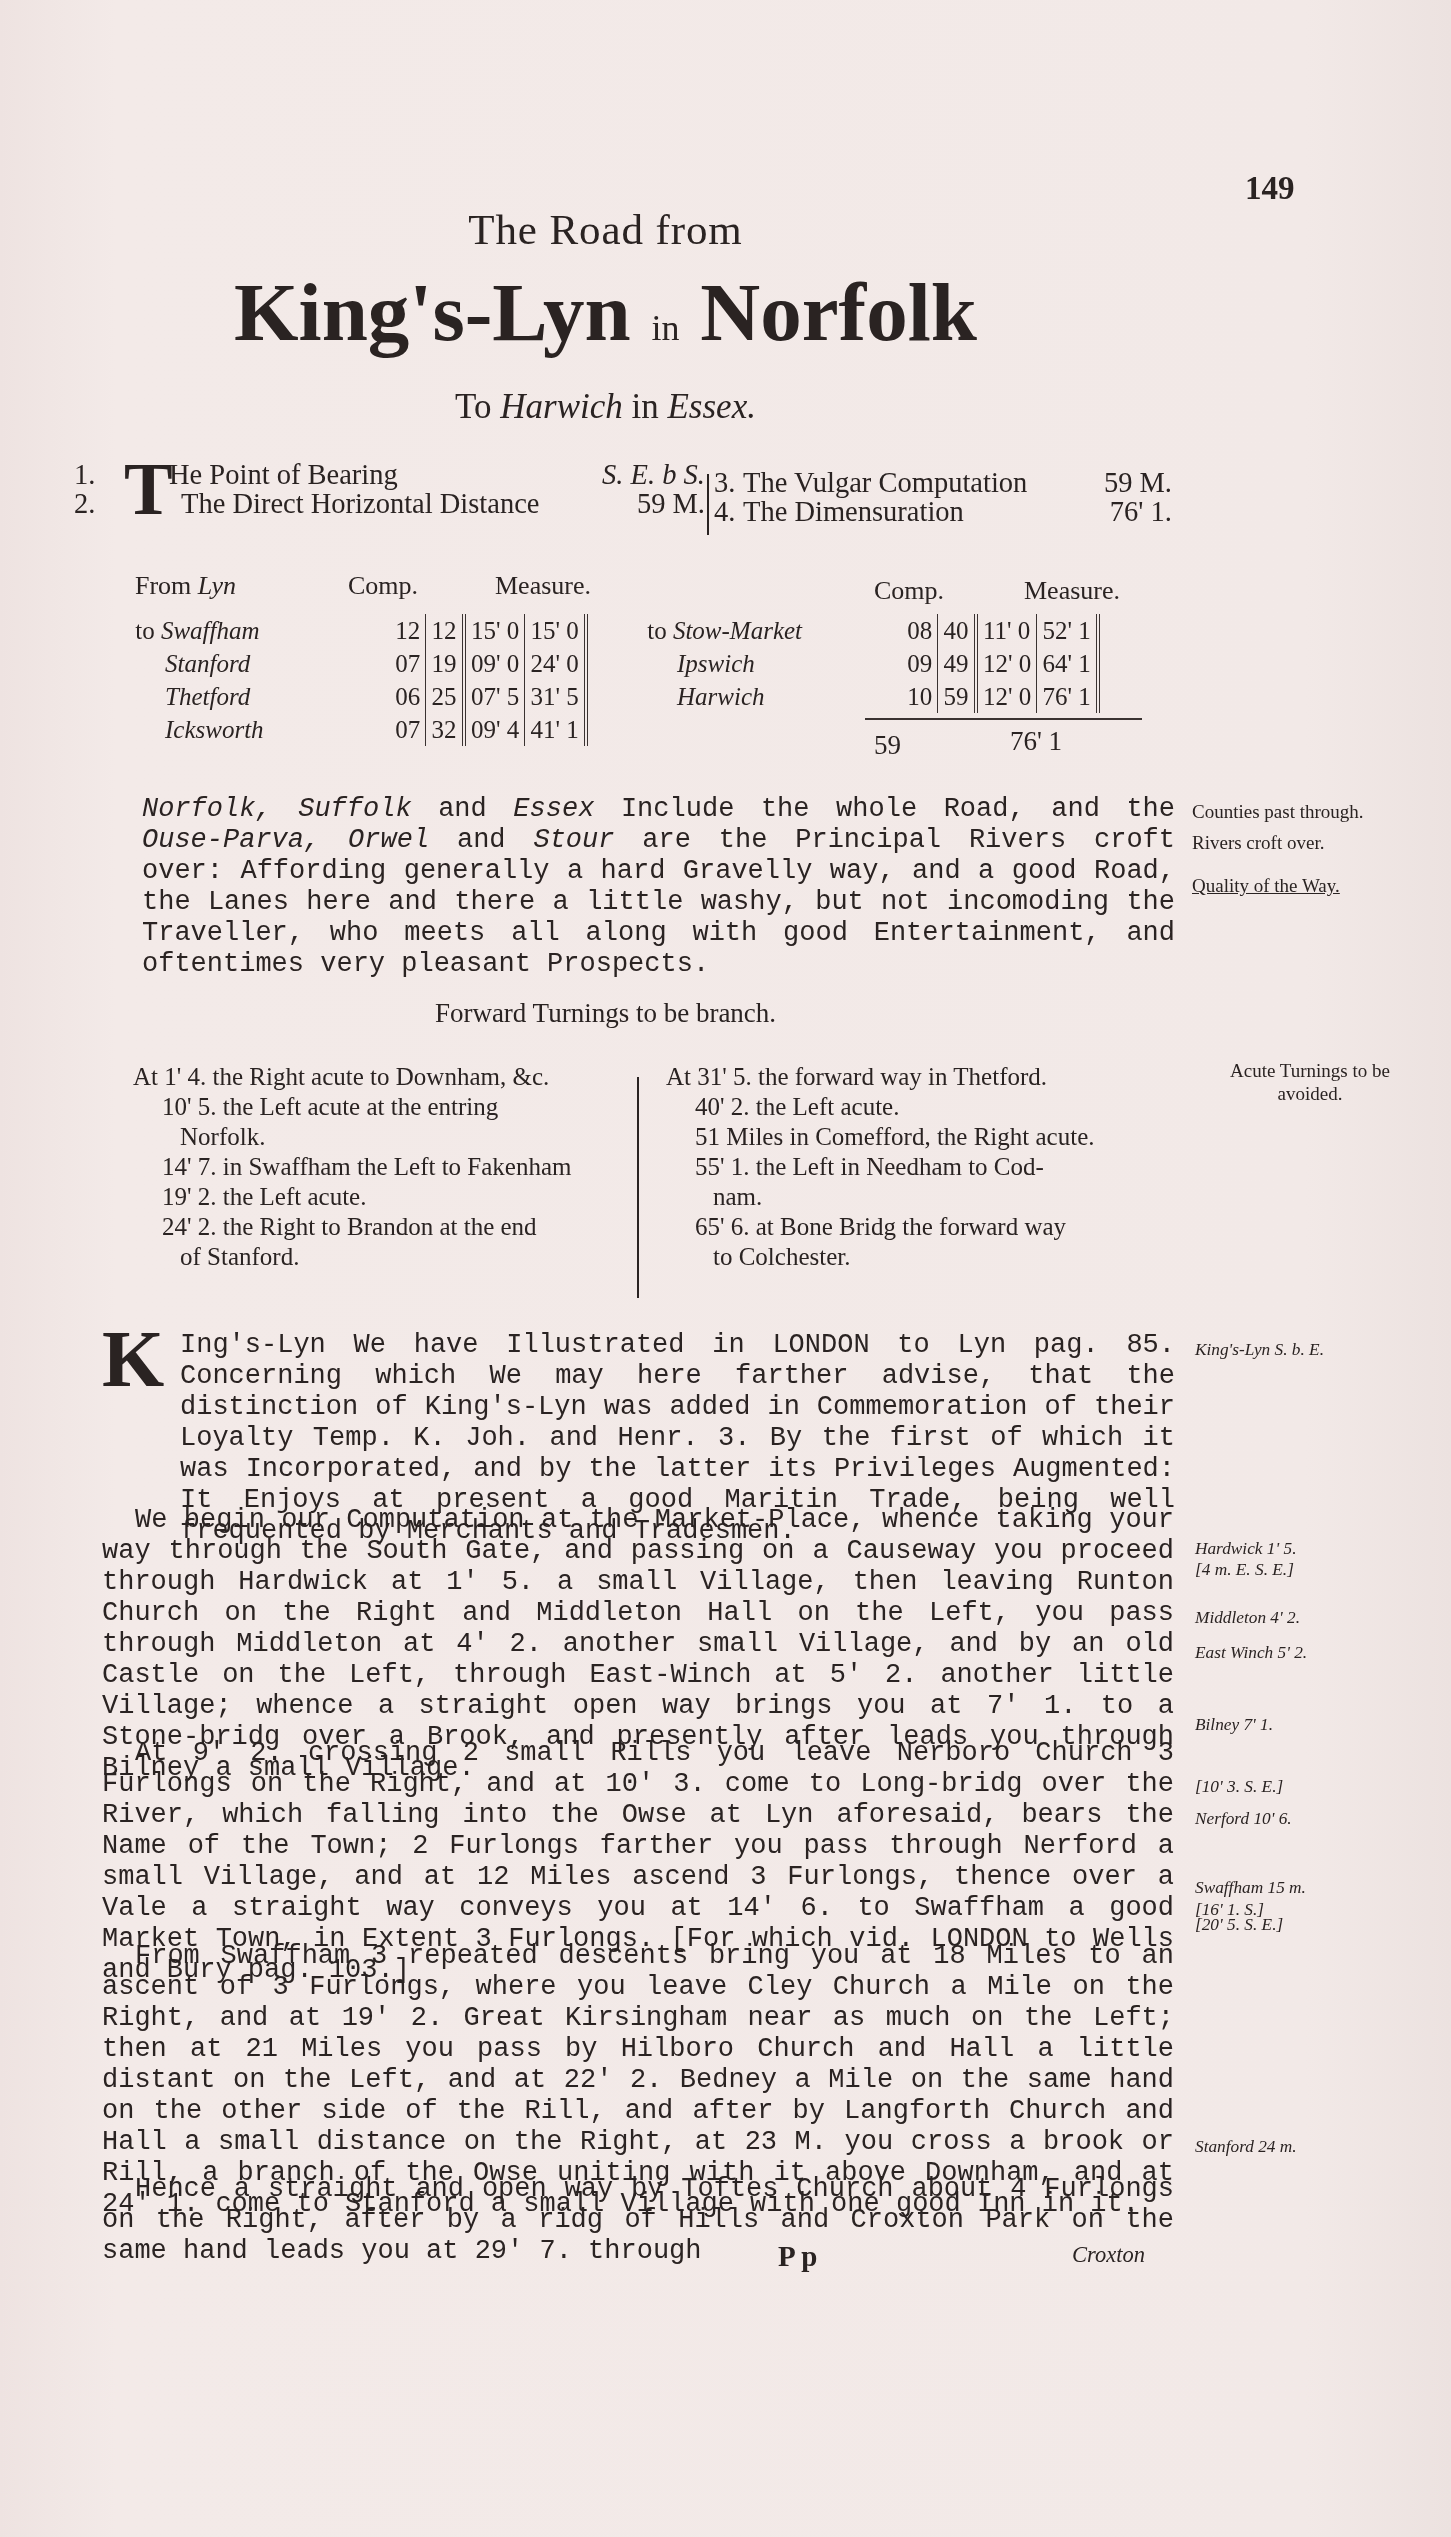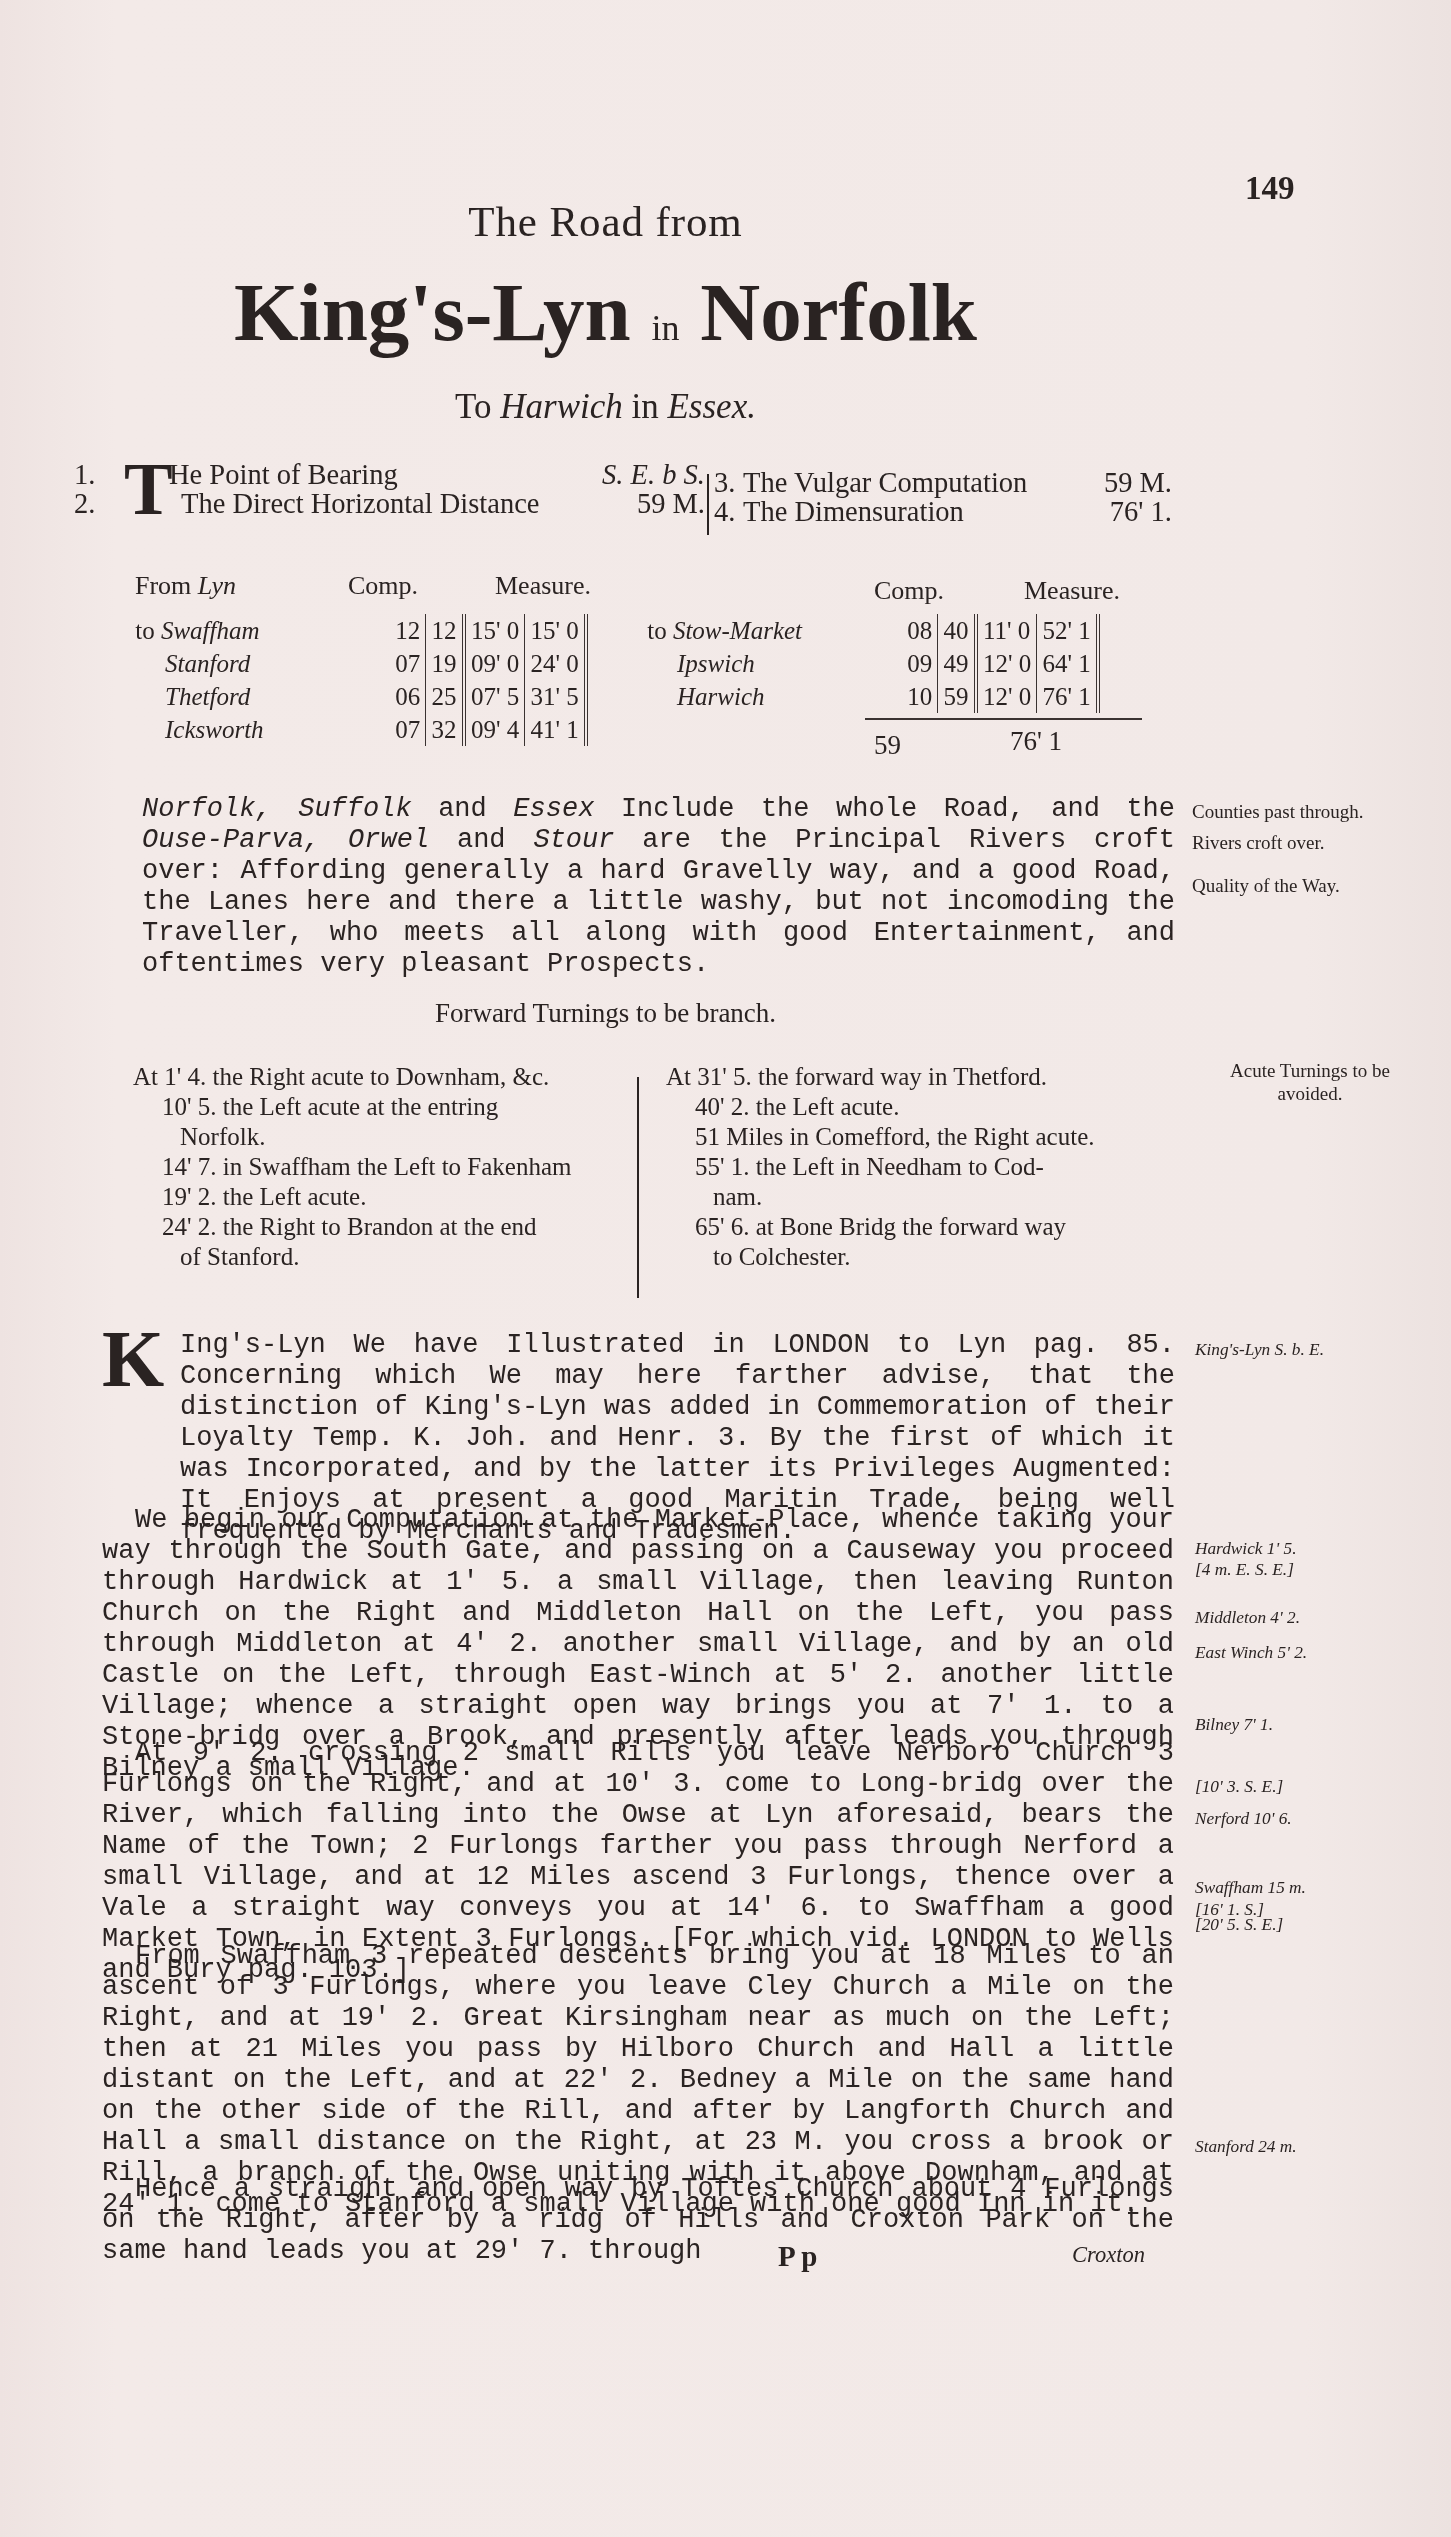--- a/index.html
+++ b/index.html
@@ -2,21 +2,21 @@
 <html style="font-size:14px"><head>
 <meta charset="utf-8">
 <style>
   html,body{margin:0;padding:0;}
   body{width:1451px;height:2538px;background:#f1e8e6;position:relative;overflow:hidden;
        font-family:"Liberation Serif","DejaVu Serif",serif;color:#2a2322;}
   .page{position:absolute;left:0;top:0;width:1451px;height:2538px;
         background:linear-gradient(90deg,#eee3e1 0%,#f3eae8 8%,#f2e9e7 90%,#ece2e0 100%);}
   .abs{position:absolute;}
   .pageno{left:1245px;top:170px;font-size:33px;font-weight:bold;}
-  .t1{left:0;width:1211px;top:197px;text-align:center;font-size:43px;letter-spacing:0.9px;}
+  .t1{left:0;width:1211px;top:205px;text-align:center;font-size:43px;letter-spacing:0.9px;}
   .t2{left:0;width:1211px;top:264px;text-align:center;font-size:83px;font-weight:bold;}
   .t2 .small{font-size:36px;font-weight:normal;}
   .t3{left:0;width:1211px;top:387px;text-align:center;font-size:35px;}
   i{font-style:italic;}
   .bear{left:74px;top:460px;font-size:28.5px;line-height:29px;}
   .bear .row{position:relative;height:29px;white-space:nowrap;}
   .dropT{position:absolute;left:50px;top:-3.5px;font-size:73px;font-weight:bold;line-height:66px;}
   .vbar{position:absolute;left:707px;top:474px;width:1.7px;height:61px;background:#2a2322;}
   .bear2{left:714px;top:468px;font-size:28.5px;line-height:29px;}
   table.dist{border-collapse:collapse;font-size:25px;}
@@ -157,21 +157,21 @@
         </tr>
       </tbody>
   </table>
   <div class="abs" style="left:865px;top:718px;width:277px;height:1.7px;background:#3a3231;"></div>
   <div class="abs" style="left:874px;top:730px;font-size:27px;">59</div>
   <div class="abs" style="left:1010px;top:726px;font-size:27px;">76' 1</div>
 
   <div class="abs para" id="overview" style="left:142px;top:794px;width:1033px;text-indent:0;"><span style="font-style: italic;">Norfolk, Suffolk</span><span> and </span><span style="font-style: italic;">Essex</span><span> Include the whole Road, and the </span><span style="font-style: italic;">Ouse-Parva, Orwel</span><span> and </span><span style="font-style: italic;">Stour</span><span> are the Principal Rivers croft over: Affording generally a hard Gravelly way, and a good Road, the Lanes here and there a little washy, but not incomoding the Traveller, who meets all along with good Entertainment, and oftentimes very pleasant Prospects.</span></div>
   <div class="abs margin" style="left:1192px;top:801px;">Counties past through.</div>
   <div class="abs margin" style="left:1192px;top:832px;">Rivers croft over.</div>
-  <div class="abs margin" style="left:1192px;top:875px;">Quality of the Way.</div>
+  <div class="abs margin" style="left:1192px;top:875px;text-decoration:underline;">Quality of the Way.</div>
 
   <div class="abs" style="left:0;width:1211px;top:998px;text-align:center;font-size:27px;">Forward Turnings to be branch.</div>
   <div class="abs margin" style="left:1206px;top:1060px;width:208px;text-align:center;">Acute Turnings to be avoided.</div>
 
   <div class="abs turns" style="left:133px;top:1062px;width:493px;" id="turns-left">
       <div>At 1' 4. the Right acute to Downham, &amp;c.</div>
       <div class="ind">10' 5. the Left acute at the entring</div>
       <div class="ind2">Norfolk.</div>
       <div class="ind">14' 7. in Swaffham the Left to Fakenham</div>
       <div class="ind">19' 2. the Left acute.</div>

